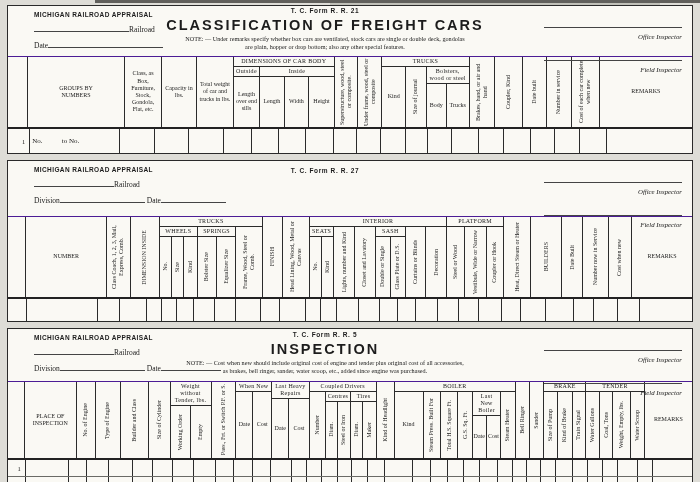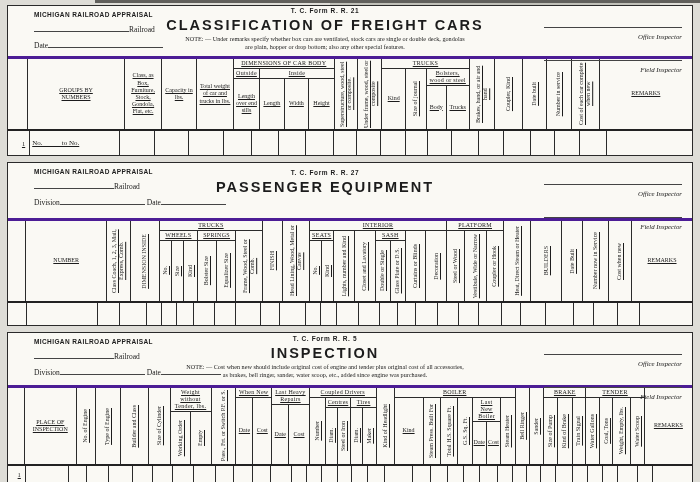--- a/index.html
+++ b/index.html
@@ -26,21 +26,21 @@
   .fcenter{position:absolute;left:120px;right:170px;top:1px;text-align:center;}
   .formno{font-family:"Liberation Sans",sans-serif;font-weight:bold;font-size:6.5px;letter-spacing:.6px;}
   .ftitle{font-family:"Liberation Sans",sans-serif;font-weight:bold;font-size:14.5px;letter-spacing:2px;margin-top:3px;white-space:nowrap;}
   .fnote{font-size:6.2px;line-height:1.35;margin-top:2px;}
   .fright{position:absolute;right:10px;top:8px;width:148px;}
   .insp{margin-bottom:7px;text-align:right;}
   .insp .uline{width:138px;}
   .insplbl{font-style:italic;font-size:6.8px;margin-top:1px;}
 
   
-  .ftable{border-top:3px solid #4c1d95;text-decoration:underline;}
+  .ftable{border-top:1px solid #4c1d95;}
   .thead{display:flex;border-bottom:2px solid #222;align-items:stretch;background:#faf9f4;}
   .thead > * + * {border-left:1px solid #2b2b2b;}
   .hkids{display:flex;flex:1;min-height:0;}
   .hkids > * + * {border-left:1px solid #2b2b2b;}
   .hgroup{display:flex;flex-direction:column;min-width:0;}
   .hgroup-label{font-size:6px;line-height:1.15;text-align:center;border-bottom:1px solid #2b2b2b;padding:1px 1px;letter-spacing:.3px;}
   .hleaf{display:flex;align-items:center;justify-content:center;text-align:center;
          font-size:6px;line-height:1.2;padding:1px;min-width:0;overflow:hidden;}
   .hleaf span{white-space:pre-line;}
   .hleaf.rot span{writing-mode:vertical-rl;transform:rotate(180deg);max-height:100%;white-space:normal;}
@@ -193,21 +193,20 @@
 
 <section class="form">
   <div class="fhead" style="height:55px">
     <div class="fleft">
       <div class="org">MICHIGAN RAILROAD APPRAISAL</div>
       <div class="lnrow"><span class="uline w80"></span><span class="lbl">Railroad</span></div>
       <div class="lnrow"><span class="lbl">Division</span><span class="uline w85"></span>&nbsp;<span class="lbl">Date</span><span class="uline w65"></span></div>
     </div>
     <div class="fcenter" style="top:6px">
       <div class="formno">T. C. Form R. R. 27</div>
-      <div class="ftitle">PASSENGER EQUIPMENT</div>
     </div>
     <div class="fright">
       <div class="insp"><span class="uline"></span><div class="insplbl">Office Inspector</div></div>
       <div class="insp"><span class="uline"></span><div class="insplbl">Field Inspector</div></div>
     </div>
   </div>
   <div class="ftable">
       <div class="thead" style="height: 80px;">
         <div class="hleaf" style="flex: 16 1 0px;">
           <span></span>

